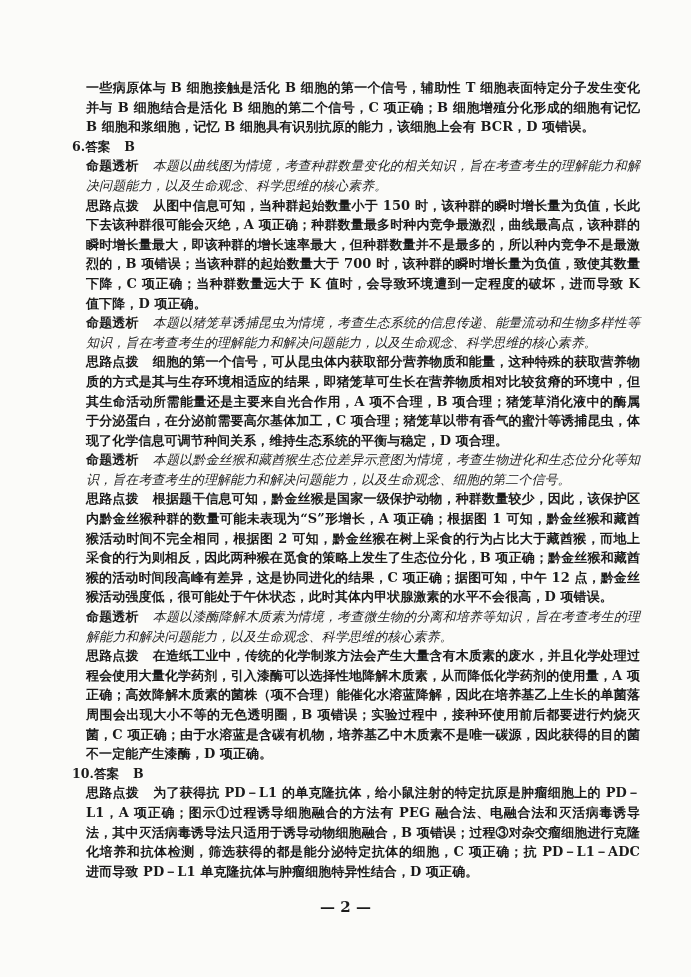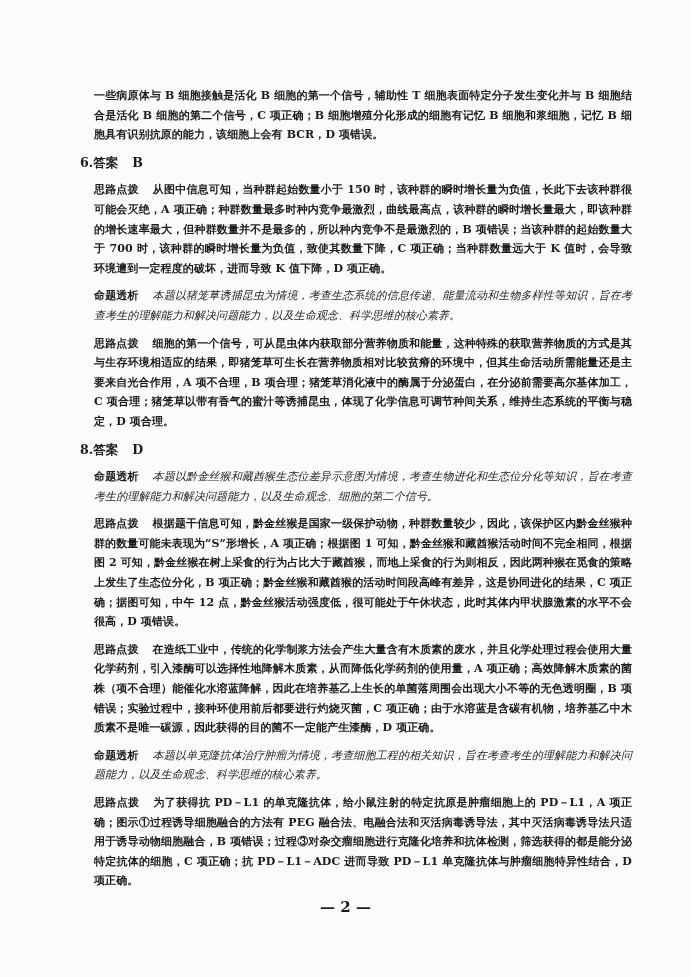--- a/index.html
+++ b/index.html
@@ -1,56 +1,57 @@
 <!DOCTYPE html>
 <html><head>
 <meta charset="utf-8">
 <style>
   html, body { margin: 0; padding: 0; }
   body {
     width: 691px; height: 977px; background: #fbfbf9; position: relative; overflow: hidden;
     font-family: "DejaVu Serif", "Liberation Serif", serif; color: #1b1b1b;
   }
   .page { position: absolute; left: 72px; top: 78px; width: 568px; }
-  .para { margin: 8px; padding-left: 14px; font-size: 11px; line-height: 19.6px; text-align: justify; text-justify: inter-character; font-weight: 600; letter-spacing: 0.1px; }
-  .q-head { margin: 8px; font-size: 12.6px; line-height: 19.6px; font-weight: 700; }
+  .para { margin: 0; padding-left: 14px; font-size: 13px; line-height: 19.6px; text-align: justify; text-justify: inter-character; font-weight: 600; letter-spacing: 0.1px; }
+  .q-head { margin: 0; font-size: 12.6px; line-height: 19.6px; font-weight: 700; }
   .q-head .ans { margin-left: 14px; font-weight: 600; }
   .label { font-weight: 800; margin-right: 14px; }
   .italic { font-style: italic; font-weight: 500; font-family: "DejaVu Serif", serif; }
   .footer { position: absolute; left: 0; width: 691px; top: 898px; text-align: center; font-size: 15px; font-weight: 700; font-family: "DejaVu Serif", serif; }
 </style>
 </head>
 <body>
 
 <div class="page">
   <p class="para">一些病原体与 B 细胞接触是活化 B 细胞的第一个信号，辅助性 T 细胞表面特定分子发生变化并与 B 细胞结合是活化 B 细胞的第二个信号，C 项正确；B 细胞增殖分化形成的细胞有记忆 B 细胞和浆细胞，记忆 B 细胞具有识别抗原的能力，该细胞上会有 BCR，D 项错误。</p>
 
   <div>
     <p class="q-head">
       <span>6.</span><span>答案</span><span class="ans">B</span>
     </p>
+    <p class="para"><span class="label">命题透析</span><span class="italic">本题以曲线图为情境，考查种群数量变化的相关知识，旨在考查考生的理解能力和解决问题能力，以及生命观念、科学思维的核心素养。</span></p>
     <p class="para"><span class="label">思路点拨</span><span>从图中信息可知，当种群起始数量小于 150 时，该种群的瞬时增长量为负值，长此下去该种群很可能会灭绝，A 项正确；种群数量最多时种内竞争最激烈，曲线最高点，该种群的瞬时增长量最大，即该种群的增长速率最大，但种群数量并不是最多的，所以种内竞争不是最激烈的，B 项错误；当该种群的起始数量大于 700 时，该种群的瞬时增长量为负值，致使其数量下降，C 项正确；当种群数量远大于 K 值时，会导致环境遭到一定程度的破坏，进而导致 K 值下降，D 项正确。</span></p>
   </div>
 
   <div>
     <p class="para"><span class="label">命题透析</span><span class="italic">本题以猪笼草诱捕昆虫为情境，考查生态系统的信息传递、能量流动和生物多样性等知识，旨在考查考生的理解能力和解决问题能力，以及生命观念、科学思维的核心素养。</span></p>
     <p class="para"><span class="label">思路点拨</span><span>细胞的第一个信号，可从昆虫体内获取部分营养物质和能量，这种特殊的获取营养物质的方式是其与生存环境相适应的结果，即猪笼草可生长在营养物质相对比较贫瘠的环境中，但其生命活动所需能量还是主要来自光合作用，A 项不合理，B 项合理；猪笼草消化液中的酶属于分泌蛋白，在分泌前需要高尔基体加工，C 项合理；猪笼草以带有香气的蜜汁等诱捕昆虫，体现了化学信息可调节种间关系，维持生态系统的平衡与稳定，D 项合理。</span></p>
   </div>
 
   <div>
-    <p class="q-head">
-      <span>8.</span><span>答案</span><span class="ans">D</span>
-    </p>
     <p class="para"><span class="label">命题透析</span><span class="italic">本题以黔金丝猴和藏酋猴生态位差异示意图为情境，考查生物进化和生态位分化等知识，旨在考查考生的理解能力和解决问题能力，以及生命观念、细胞的第二个信号。</span></p>
     <p class="para"><span class="label">思路点拨</span><span>根据题干信息可知，黔金丝猴是国家一级保护动物，种群数量较少，因此，该保护区内黔金丝猴种群的数量可能未表现为“S”形增长，A 项正确；根据图 1 可知，黔金丝猴和藏酋猴活动时间不完全相同，根据图 2 可知，黔金丝猴在树上采食的行为占比大于藏酋猴，而地上采食的行为则相反，因此两种猴在觅食的策略上发生了生态位分化，B 项正确；黔金丝猴和藏酋猴的活动时间段高峰有差异，这是协同进化的结果，C 项正确；据图可知，中午 12 点，黔金丝猴活动强度低，很可能处于午休状态，此时其体内甲状腺激素的水平不会很高，D 项错误。</span></p>
   </div>
 
   <div>
+    <p class="para"><span class="label">命题透析</span><span class="italic">本题以漆酶降解木质素为情境，考查微生物的分离和培养等知识，旨在考查考生的理解能力和解决问题能力，以及生命观念、科学思维的核心素养。</span></p>
     <p class="para"><span class="label">思路点拨</span><span>在造纸工业中，传统的化学制浆方法会产生大量含有木质素的废水，并且化学处理过程会使用大量化学药剂，引入漆酶可以选择性地降解木质素，从而降低化学药剂的使用量，A 项正确；高效降解木质素的菌株（项不合理）能催化水溶蓝降解，因此在培养基乙上生长的单菌落周围会出现大小不等的无色透明圈，B 项错误；实验过程中，接种环使用前后都要进行灼烧灭菌，C 项正确；由于水溶蓝是含碳有机物，培养基乙中木质素不是唯一碳源，因此获得的目的菌不一定能产生漆酶，D 项正确。</span></p>
   </div>
 
   <div>
-    <p class="para"><span class="label">命题透析</span><span class="italic">本题以单克隆抗体治疗肿瘤为情境，考查细胞工程的相关知识，旨在考查考生的理解能力和解决问题能力，以及生命观念、科学思维的核心素养。</span></p>
+    <p class="q-head">
+      <span>10.</span><span>答案</span><span class="ans">B</span>
+    </p>
     <p class="para"><span class="label">思路点拨</span><span>为了获得抗 PD－L1 的单克隆抗体，给小鼠注射的特定抗原是肿瘤细胞上的 PD－L1，A 项正确；图示①过程诱导细胞融合的方法有 PEG 融合法、电融合法和灭活病毒诱导法，其中灭活病毒诱导法只适用于诱导动物细胞融合，B 项错误；过程③对杂交瘤细胞进行克隆化培养和抗体检测，筛选获得的都是能分泌特定抗体的细胞，C 项正确；抗 PD－L1－ADC 进而导致 PD－L1 单克隆抗体与肿瘤细胞特异性结合，D 项正确。</span></p>
   </div>
 </div>
 
 <div class="footer">— 2 —</div>
 
 </body></html>

